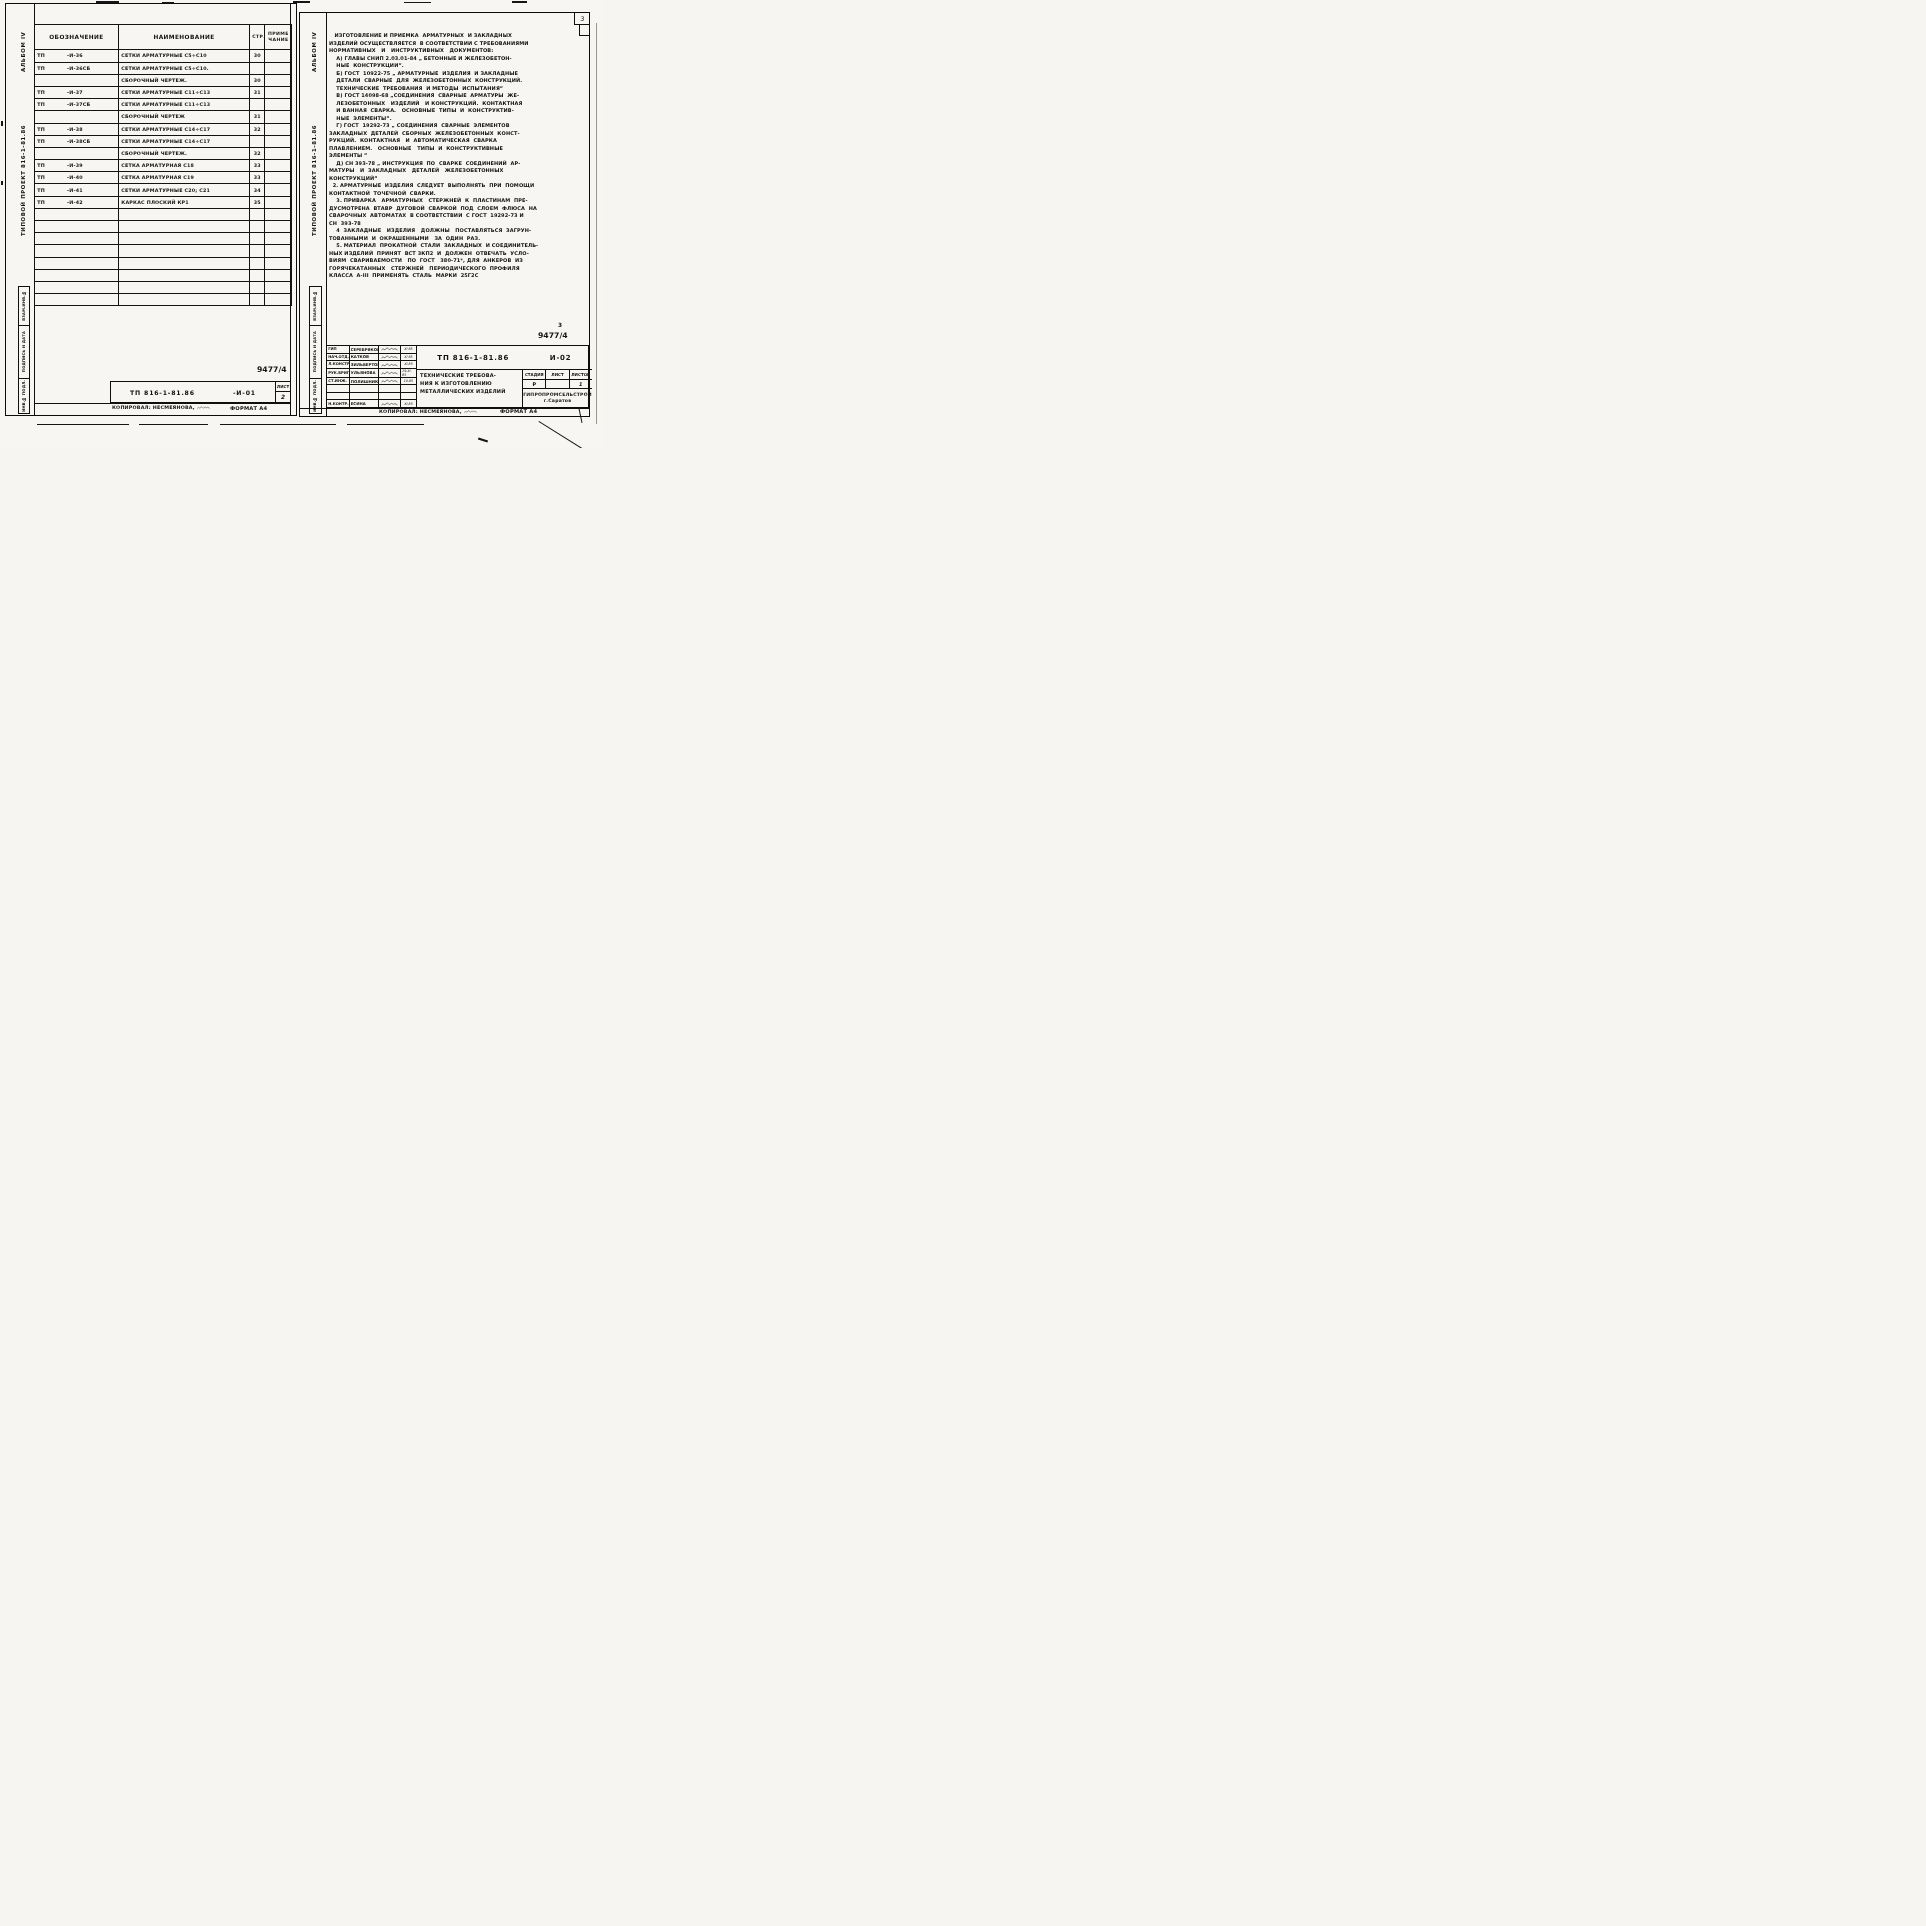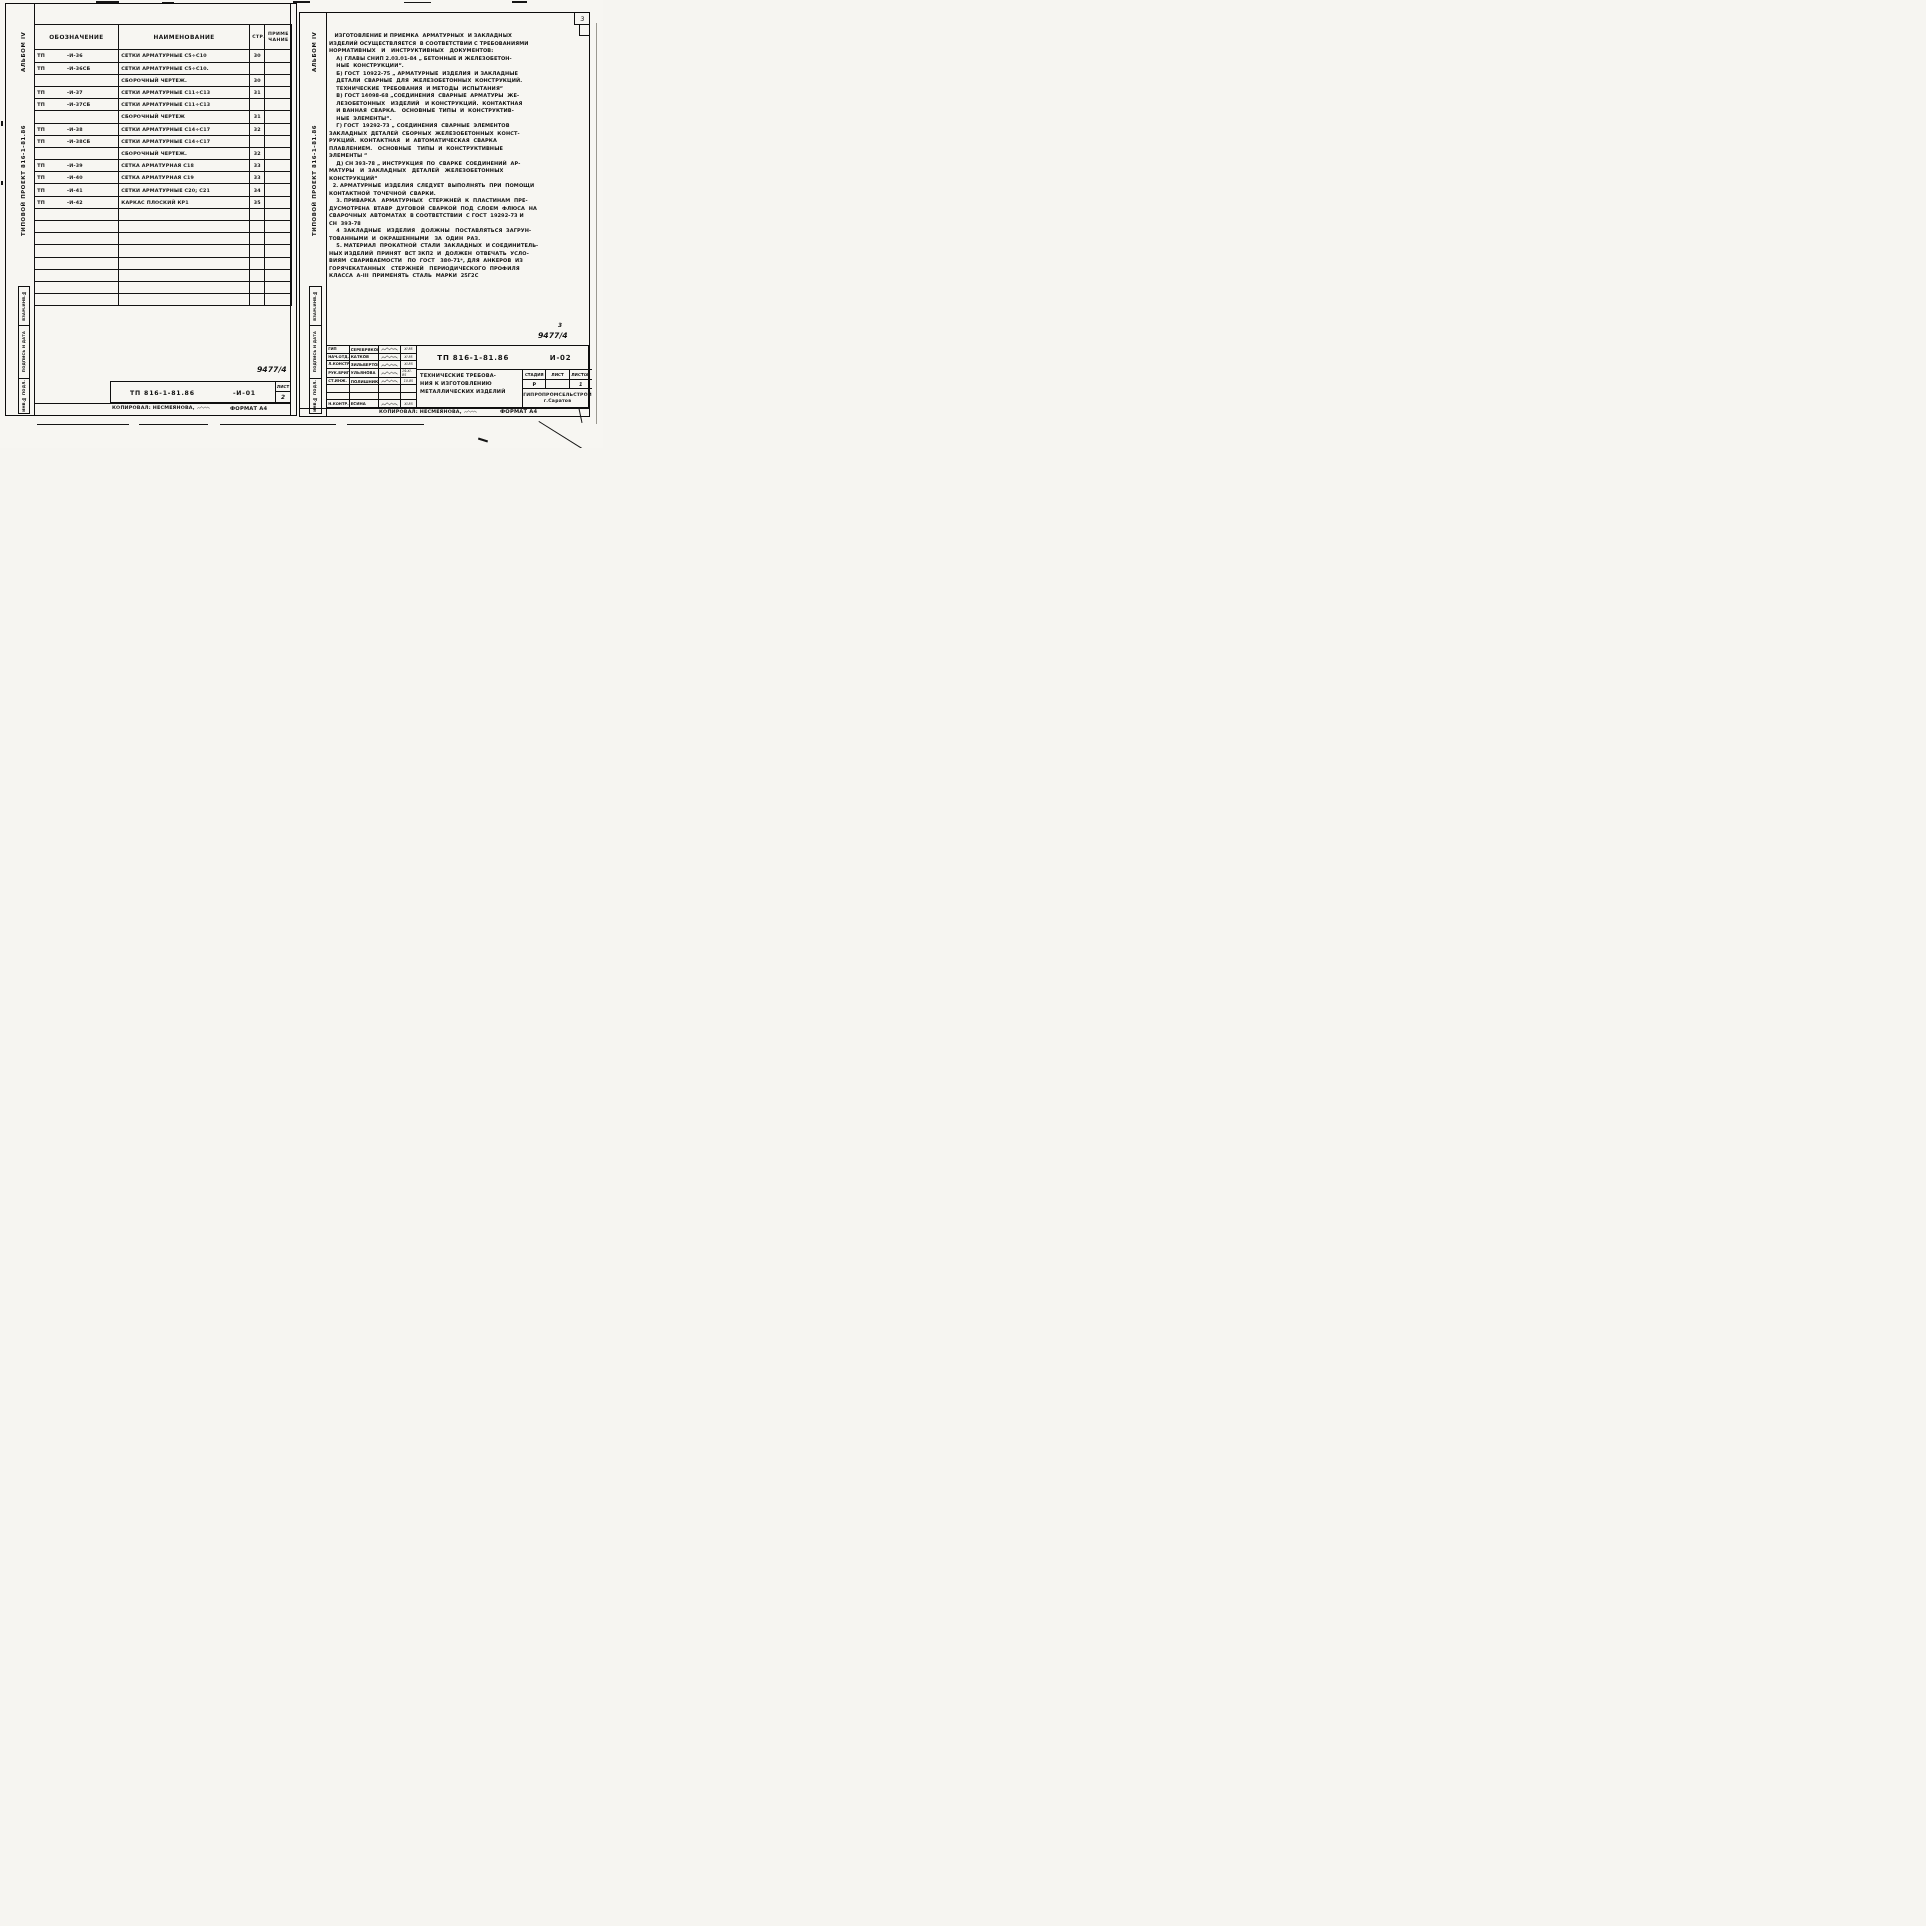--- a/index.html
+++ b/index.html
@@ -60,21 +60,21 @@
             font-size:4.6px;font-weight:bold;letter-spacing:0.2px;line-height:1.4;}
   
   .stamp-l{position:absolute;border:1.2px solid #0e0e0e;display:flex;box-sizing:border-box;}
   .stamp-l .doc-cell{flex:1;display:flex;align-items:center;justify-content:space-around;
                      font-size:6.2px;font-weight:bold;letter-spacing:0.8px;}
   .sheet-box{width:14px;border-left:0.8px solid #101010;display:flex;flex-direction:column;}
   .sheet-box .sh-l{height:8.5px;border-bottom:0.8px solid #101010;display:flex;align-items:center;justify-content:center;
                    font-size:4px;font-weight:bold;}
   .sheet-box .sh-v{flex:1;display:flex;align-items:center;justify-content:center;font-size:5.8px;font-weight:bold;}
   .footer-text{position:absolute;font-size:4.8px;font-weight:bold;letter-spacing:0.2px;}
-  .hw{position:absolute;font-style:italic;font-weight:bold;}
+  .hw{position:absolute;font-weight:bold;}
   .corner-box{position:absolute;border-left:1px solid #101010;border-bottom:1px solid #101010;
               display:flex;align-items:center;justify-content:center;}
   .artifact{position:absolute;background:#151515;}
   .sig-svg{display:block;}
 </style>
 </head>
 <body>
 
 <div class="scan">
 

